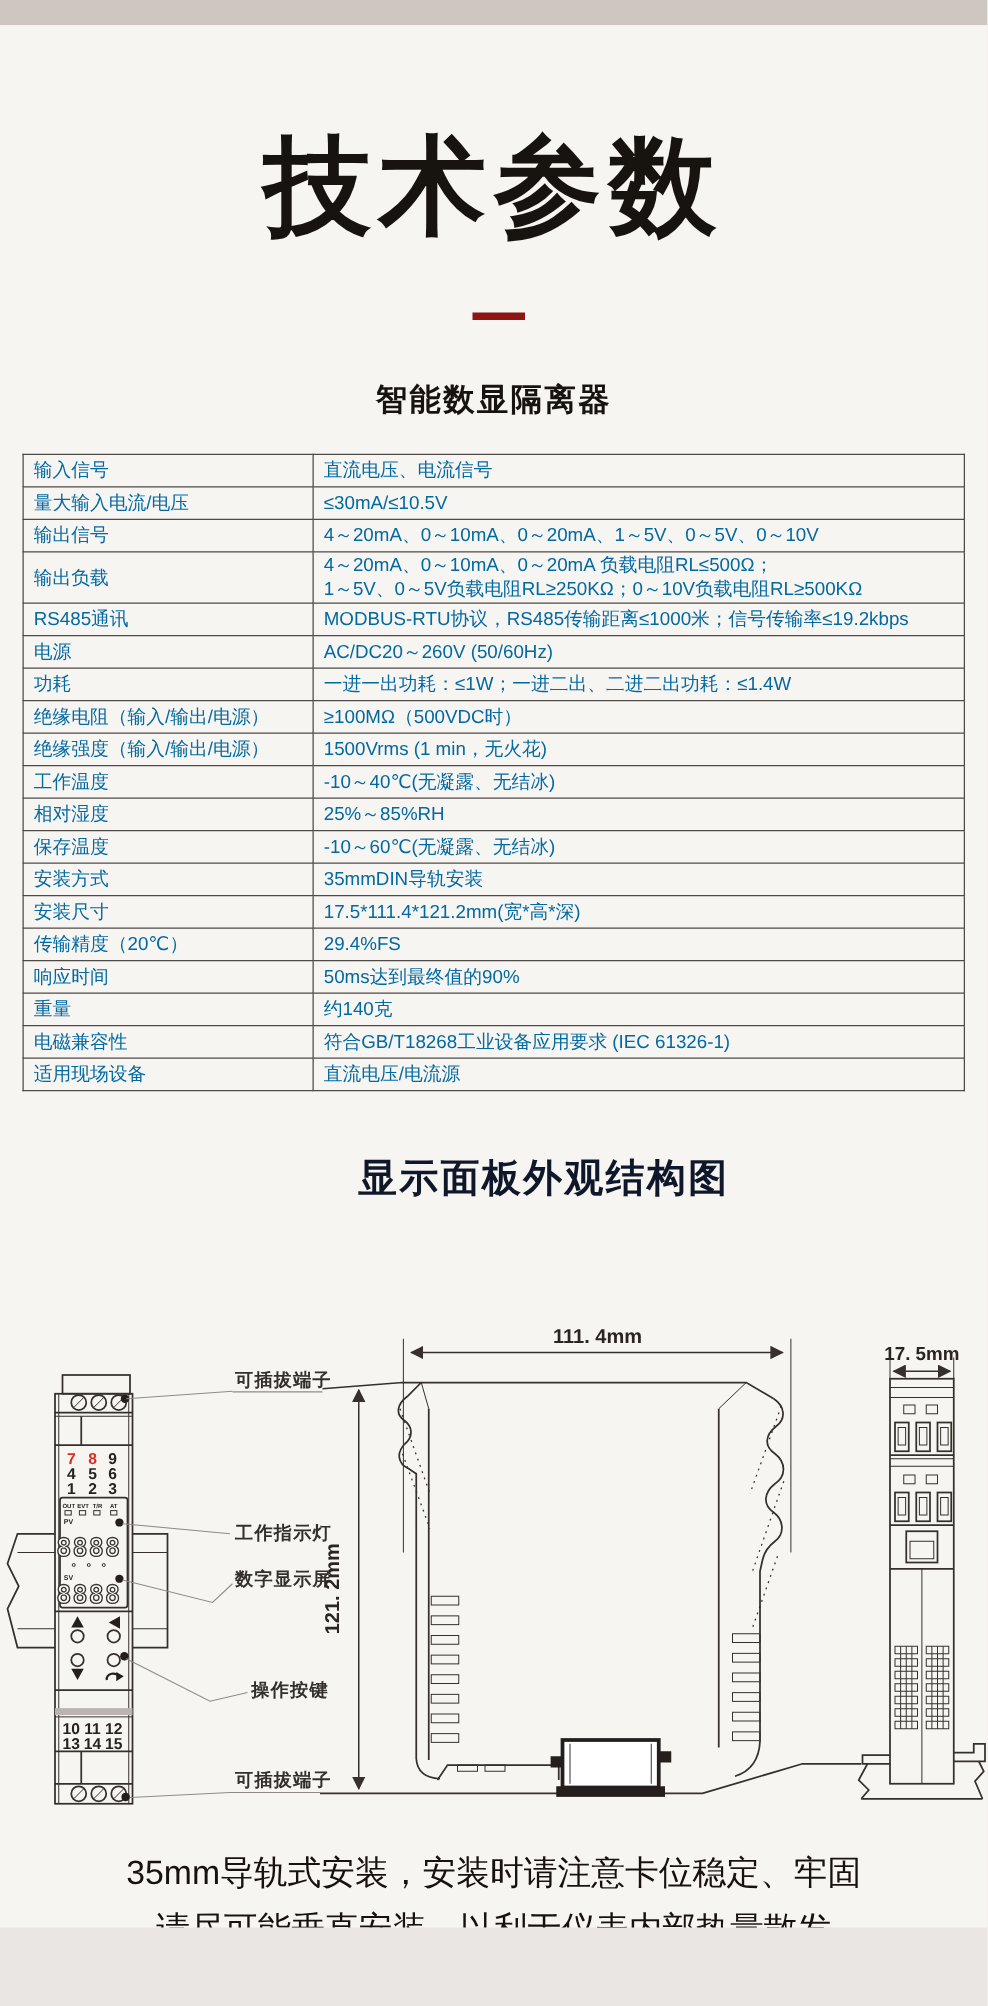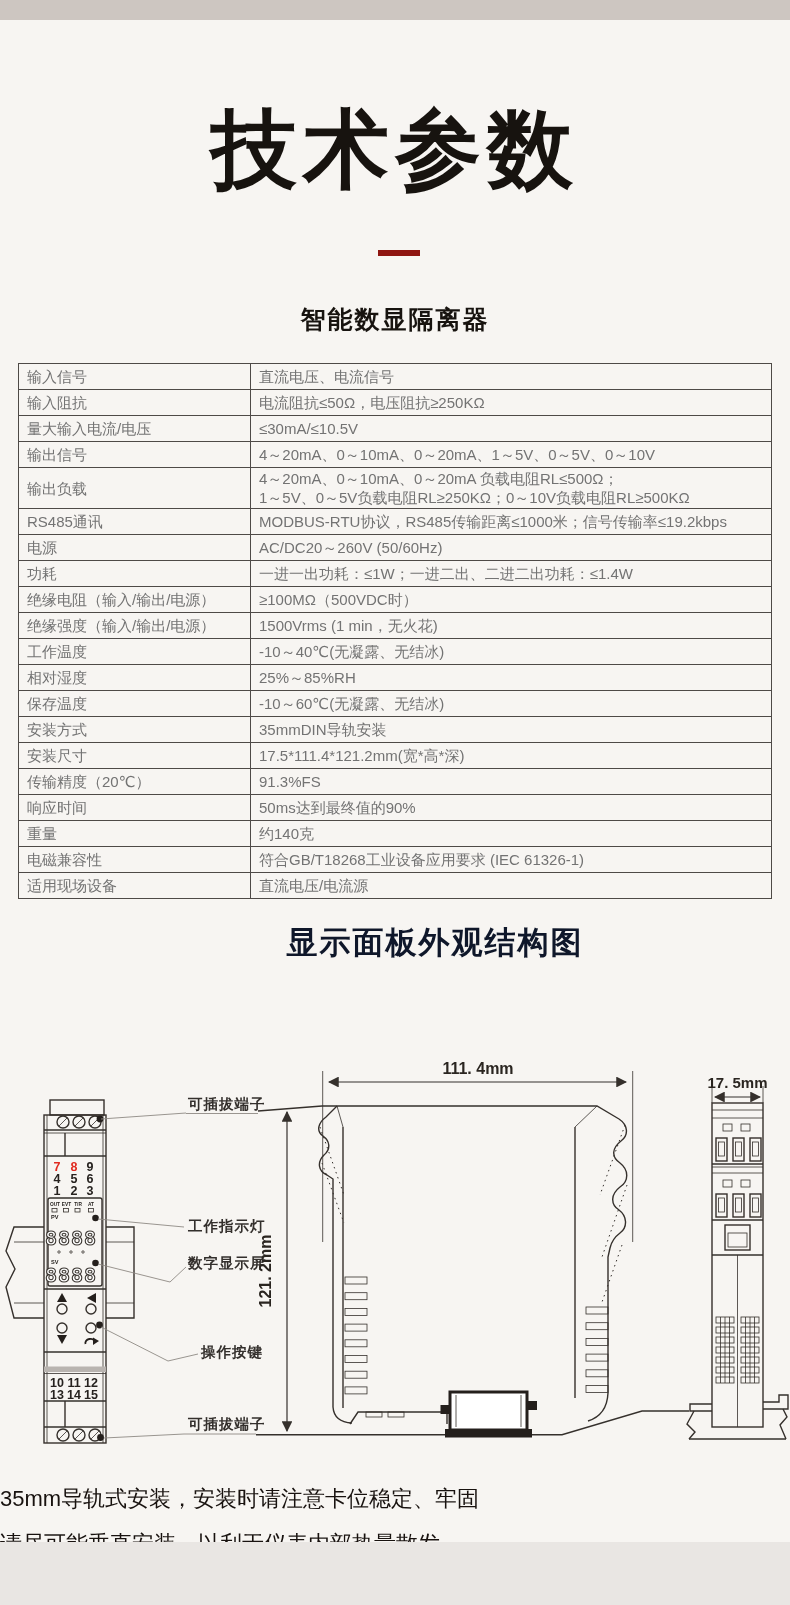--- a/index.html
+++ b/index.html
@@ -5,28 +5,28 @@
   html,body{margin:0;padding:0;}
   body{background:#e9e6e3;font-family:"Liberation Sans","DejaVu Sans",sans-serif;}
   #page{position:relative;width:790px;height:1542px;margin:0 auto;background:#f7f5f2;overflow:hidden;}
   #topbar{position:absolute;top:0;left:0;width:790px;height:20px;background:#cdc6c1;}
   .title{position:absolute;top:102px;left:0;width:790px;text-align:center;
          font-size:86px;font-weight:900;letter-spacing:6px;color:#17130f;line-height:1.1;}
   .dash{position:absolute;top:250px;left:378px;width:42px;height:6px;background:#8e1511;}
   .subtitle{position:absolute;top:303px;left:0;width:790px;text-align:center;
             font-size:25px;font-weight:700;letter-spacing:2px;color:#17130f;}
   table.spec{position:absolute;top:363px;left:18px;width:754px;border-collapse:collapse;
-             table-layout:fixed;font-size:15px;color:#737373;}
+             table-layout:fixed;font-size:15px;color:#0369a1;}
   table.spec td{border:1.4px solid #4e4a47;padding:1px 8px;height:23px;line-height:19px;
                 white-space:pre-line;overflow:hidden;}
   table.spec td.c1{width:215px;}
   .h2{position:absolute;top:922px;left:0;width:790px;text-align:center;
       font-size:31px;font-weight:800;letter-spacing:2px;color:#0f172a;padding-left:40px;}
-  .caption{position:absolute;top:1476px;left:0;width:790px;
-           font-size:22px;font-weight:500;color:#18120f;line-height:45px;}
+  .caption{position:absolute;top:1476px;left:0;width:790px;text-align:center;
+           font-size:27px;font-weight:500;color:#18120f;line-height:45px;}
   svg#diagram{position:absolute;top:1030px;left:0;}
   .ln{fill:none;stroke:#35302c;stroke-width:1.4;}
   .thin{fill:none;stroke:#35302c;stroke-width:0.8;}
   .lead{fill:none;stroke:#8f8a85;stroke-width:0.9;}
   .dot{fill:#241f1c;}
   .blk{fill:#241f1c;stroke:none;}
   .dotted{fill:none;stroke:#35302c;stroke-width:1;stroke-dasharray:1.5 3.8;}
   text.callout{font-size:14.5px;font-weight:700;fill:#332f2c;letter-spacing:1px;}
   text.dim{font-size:16px;font-weight:600;fill:#2a2念520;fill:#2a2520;}
   text.termnum{font-size:12.5px;font-weight:700;fill:#26221f;text-anchor:middle;}
@@ -45,24 +45,20 @@
   <div class="dash"></div>
   <div class="subtitle">智能数显隔离器</div>
 
   <table class="spec">
     <tbody>
         <tr>
           <td class="c1">输入信号</td>
           <td class="c2">直流电压、电流信号</td>
         </tr>
         <tr>
-          <td class="c1">输入阻抗</td>
-          <td class="c2">电流阻抗≤50Ω，电压阻抗≥250KΩ</td>
-        </tr>
-        <tr>
           <td class="c1">量大输入电流/电压</td>
           <td class="c2">≤30mA/≤10.5V</td>
         </tr>
         <tr>
           <td class="c1">输出信号</td>
           <td class="c2">4～20mA、0～10mA、0～20mA、1～5V、0～5V、0～10V</td>
         </tr>
         <tr>
           <td class="c1">输出负载</td>
           <td class="c2">4～20mA、0～10mA、0～20mA 负载电阻RL≤500Ω；
@@ -103,21 +99,21 @@
         <tr>
           <td class="c1">安装方式</td>
           <td class="c2">35mmDIN导轨安装</td>
         </tr>
         <tr>
           <td class="c1">安装尺寸</td>
           <td class="c2">17.5*111.4*121.2mm(宽*高*深)</td>
         </tr>
         <tr>
           <td class="c1">传输精度（20℃）</td>
-          <td class="c2">91.3%FS</td>
+          <td class="c2">29.4%FS</td>
         </tr>
         <tr>
           <td class="c1">响应时间</td>
           <td class="c2">50ms达到最终值的90%</td>
         </tr>
         <tr>
           <td class="c1">重量</td>
           <td class="c2">约140克</td>
         </tr>
         <tr>

